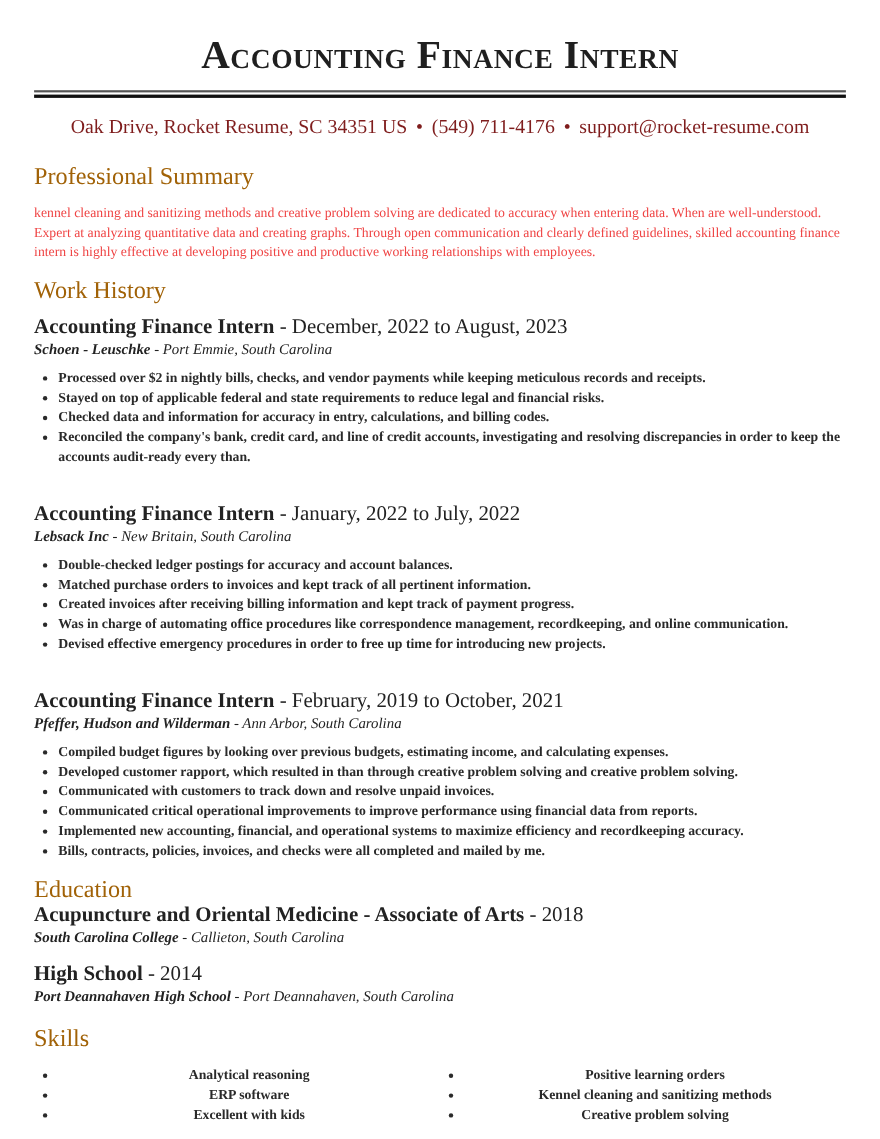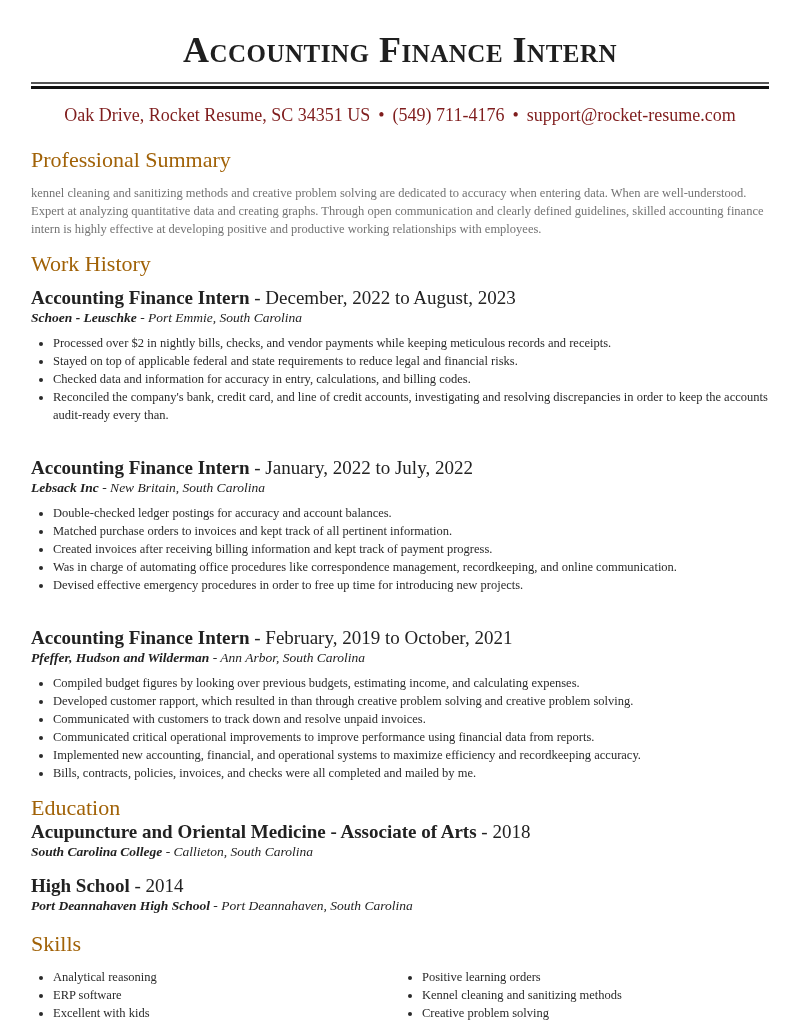--- a/index.html
+++ b/index.html
@@ -38,50 +38,51 @@
       font-size: 22px;
       margin: 0;
       line-height: 28px;
       color: #a16207;
     }
     .summary-title { margin-top: 22px !important; }
     .summary {
       font-size: 12.5px;
       line-height: 18px;
       margin-top: 10px;
-      color: #737373;
+      color: #ef4444;
     }
     .work-title { margin-top: 12px !important; }
     .job { margin-top: 10px; }
     .job + .job { margin-top: 34px; }
     .job-line {
       font-size: 19px;
       line-height: 20px;
       color: #222;
     }
     .job-line b { font-weight: bold; }
     .company-line { font-size: 13.5px; line-height: 20px; font-style: italic; }
     .company-line b { font-weight: bold; }
     ul.bullets {
       margin: 6px 0 0 0;
       padding-left: 22px;
       font-size: 12.5px;
       line-height: 18px;
       color: #2a2a2a;
+      font-weight: bold;
     }
     ul.bullets li { padding-left: 0; }
     .edu-title { margin-top: 12px !important; }
     .edu { }
     .edu + .edu { margin-top: 14px; }
     .skills-title { margin-top: 14px !important; }
     .skills-grid {
       display: flex;
       margin-top: 10px;
     }
-    .skills-grid ul { flex: 1; margin: 0; }
+    .skills-grid ul { flex: 1; margin: 0; text-align: center; }
     .cert-title { margin-top: 14px !important; }
   </style>
 </head>
 <body>
 
 <div class="page">
 
   <h1 class="name">Accounting Finance Intern</h1>
   <div class="rule-top"></div>
   <div class="rule-bottom"></div>

